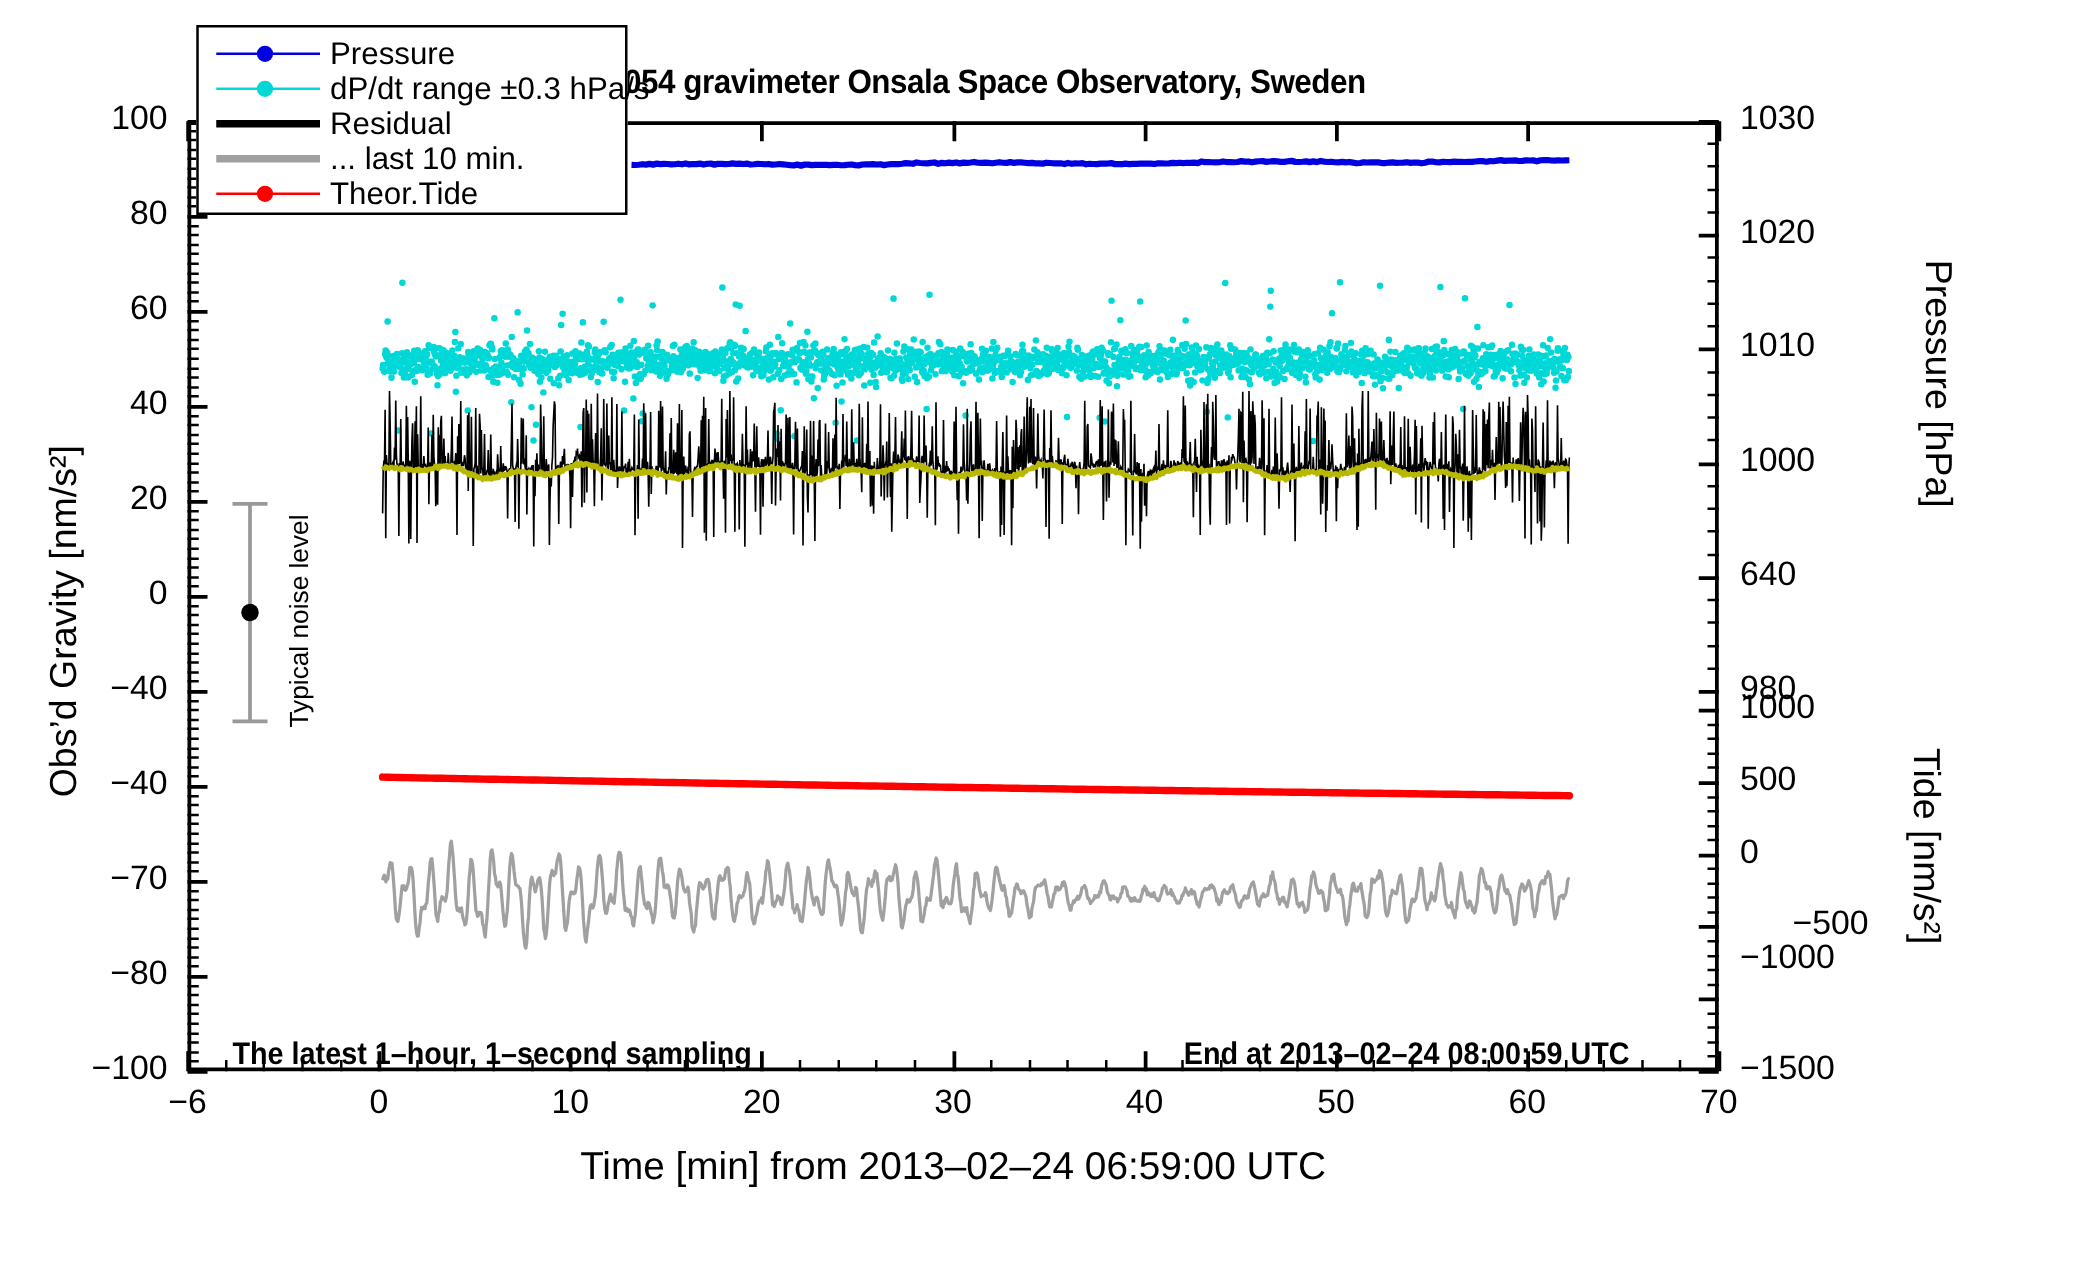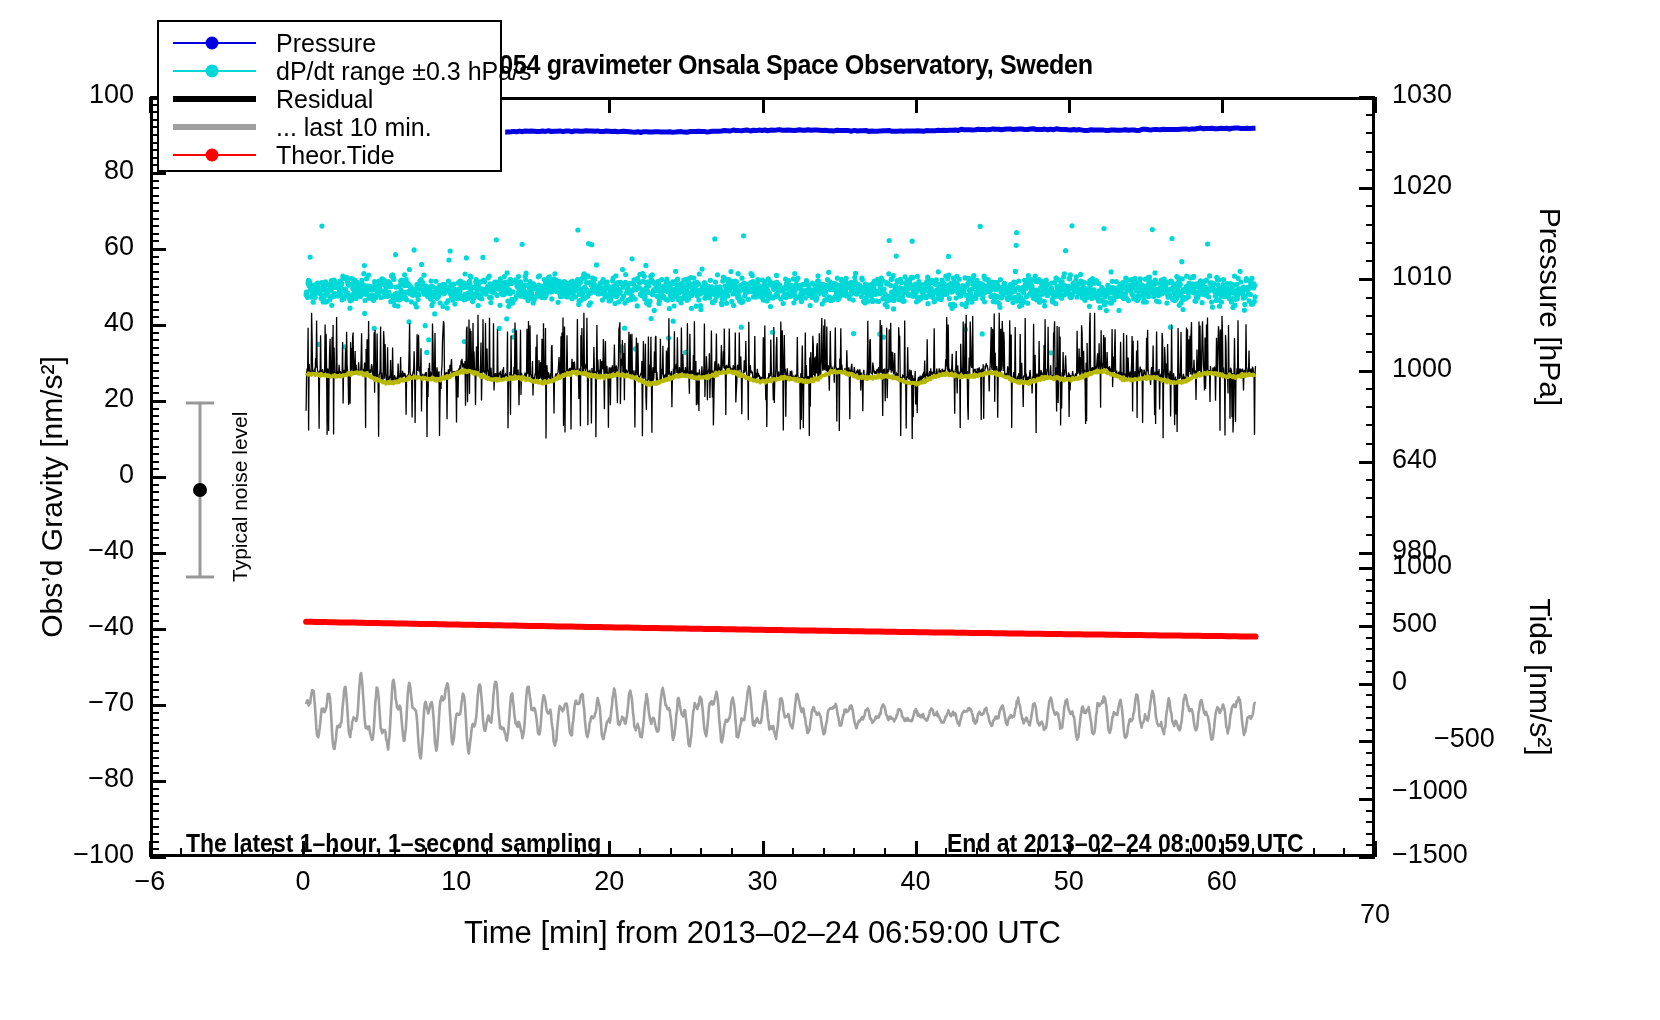--- a/index.html
+++ b/index.html
@@ -41,21 +41,21 @@
   .tk-major-r{left:1359px;width:16px;height:3px;}
   .tk-minor-r{left:1366px;width:9px;height:2px;}
   .tk-major-b{top:841px;height:16px;width:3px;}
   .tk-minor-b{top:848px;height:9px;width:2px;}
   .tk-major-t{top:97px;height:16px;width:3px;}
 
   
   #legend{position:absolute;left:157px;top:20px;width:345px;height:152px;
           border:2px solid #000;background:#fff;box-sizing:border-box;
           padding:7px 0 0 0;z-index:40;}
-  .leg-row{height:28px;display:flex;align-items:center;gap:12px;}
+  .leg-row{height:28px;display:flex;align-items:center;}
   .leg-sym{width:105px;height:28px;position:relative;flex:none;}
   .leg-line{position:absolute;left:14px;right:8px;top:50%;transform:translateY(-50%);}
   .leg-dot{position:absolute;left:50%;top:50%;width:13px;height:13px;
            border-radius:50%;transform:translate(-50%,-50%);}
   .leg-txt{font-size:25px;white-space:nowrap;}
 
   
   #noisebar{position:absolute;z-index:30;}
   #noise-label{position:absolute;font-size:21px;white-space:nowrap;
                transform:rotate(-90deg);transform-origin:left top;}
@@ -2632,21 +2632,21 @@
       <div class="tick tk-minor-r" style="top: 241.92px;"></div>
       <div class="tick tk-minor-r" style="top: 223.68px;"></div>
       <div class="tick tk-minor-r" style="top: 205.44px;"></div>
       <div class="tick tk-minor-r" style="top: 168.96px;"></div>
       <div class="tick tk-minor-r" style="top: 150.72px;"></div>
       <div class="tick tk-minor-r" style="top: 132.48px;"></div>
       <div class="tick tk-minor-r" style="top: 114.24px;"></div>
       <div class="tick tk-major-r" style="top: 856px;"></div>
       <div class="tl tl-right" style="left: 1392px; top: 839px;">−1500</div>
       <div class="tick tk-major-r" style="top: 798.24px;"></div>
-      <div class="tl tl-right" style="left: 1392px; top: 775px;">−1000</div>
+      <div class="tl tl-right" style="left: 1392px; top: 750px;">−1000</div>
       <div class="tick tk-major-r" style="top: 740.48px;"></div>
       <div class="tl tl-right" style="left: 1434px; top: 723.48px;">−500</div>
       <div class="tick tk-major-r" style="top: 682.72px;"></div>
       <div class="tl tl-right" style="left: 1392px; top: 665.72px;">0</div>
       <div class="tick tk-major-r" style="top: 624.96px;"></div>
       <div class="tl tl-right" style="left: 1392px; top: 607.96px;">500</div>
       <div class="tick tk-major-r" style="top: 567.2px;"></div>
       <div class="tl tl-right" style="left: 1392px; top: 550.2px;">1000</div>
       <div class="tick tk-minor-r" style="top: 844.448px;"></div>
       <div class="tick tk-minor-r" style="top: 832.896px;"></div>
@@ -2687,21 +2687,21 @@
       <div class="tick tk-major-t" style="left: 914.625px;"></div>
       <div class="tl tl-x" style="left: 855.625px; top: 866px;">40</div>
       <div class="tick tk-major-b" style="left: 1067.75px;"></div>
       <div class="tick tk-major-t" style="left: 1067.75px;"></div>
       <div class="tl tl-x" style="left: 1008.75px; top: 866px;">50</div>
       <div class="tick tk-major-b" style="left: 1220.88px;"></div>
       <div class="tick tk-major-t" style="left: 1220.88px;"></div>
       <div class="tl tl-x" style="left: 1161.88px; top: 866px;">60</div>
       <div class="tick tk-major-b" style="left: 1374px;"></div>
       <div class="tick tk-major-t" style="left: 1374px;"></div>
-      <div class="tl tl-x" style="left: 1315px; top: 866px; margin-top: 33px;">70</div>
+      <div class="tl tl-x" style="left: 1315px; top: 866px;">70</div>
       <div class="tick tk-minor-b" style="left: 179.625px;"></div>
       <div class="tick tk-minor-b" style="left: 210.25px;"></div>
       <div class="tick tk-minor-b" style="left: 240.875px;"></div>
       <div class="tick tk-minor-b" style="left: 271.5px;"></div>
       <div class="tick tk-minor-b" style="left: 332.75px;"></div>
       <div class="tick tk-minor-b" style="left: 363.375px;"></div>
       <div class="tick tk-minor-b" style="left: 394px;"></div>
       <div class="tick tk-minor-b" style="left: 424.625px;"></div>
       <div class="tick tk-minor-b" style="left: 485.875px;"></div>
       <div class="tick tk-minor-b" style="left: 516.5px;"></div>

